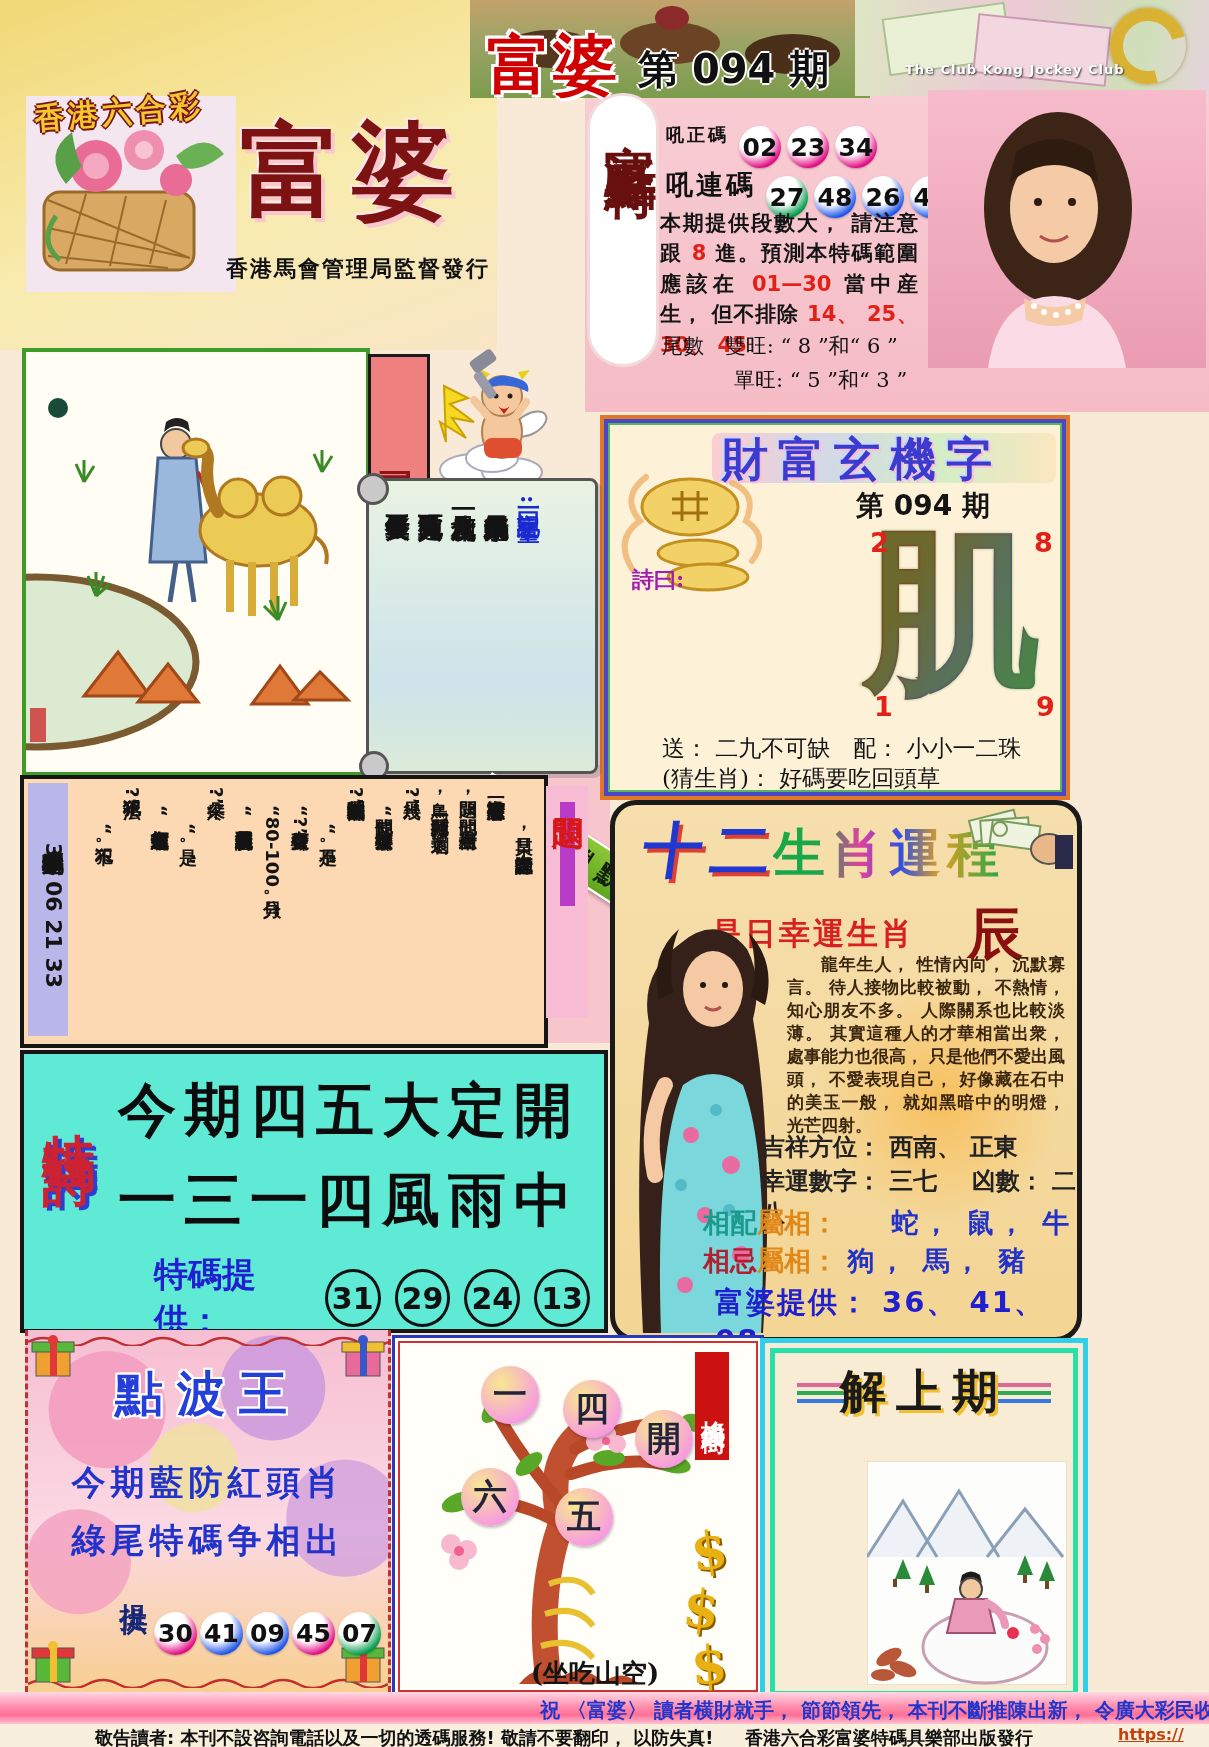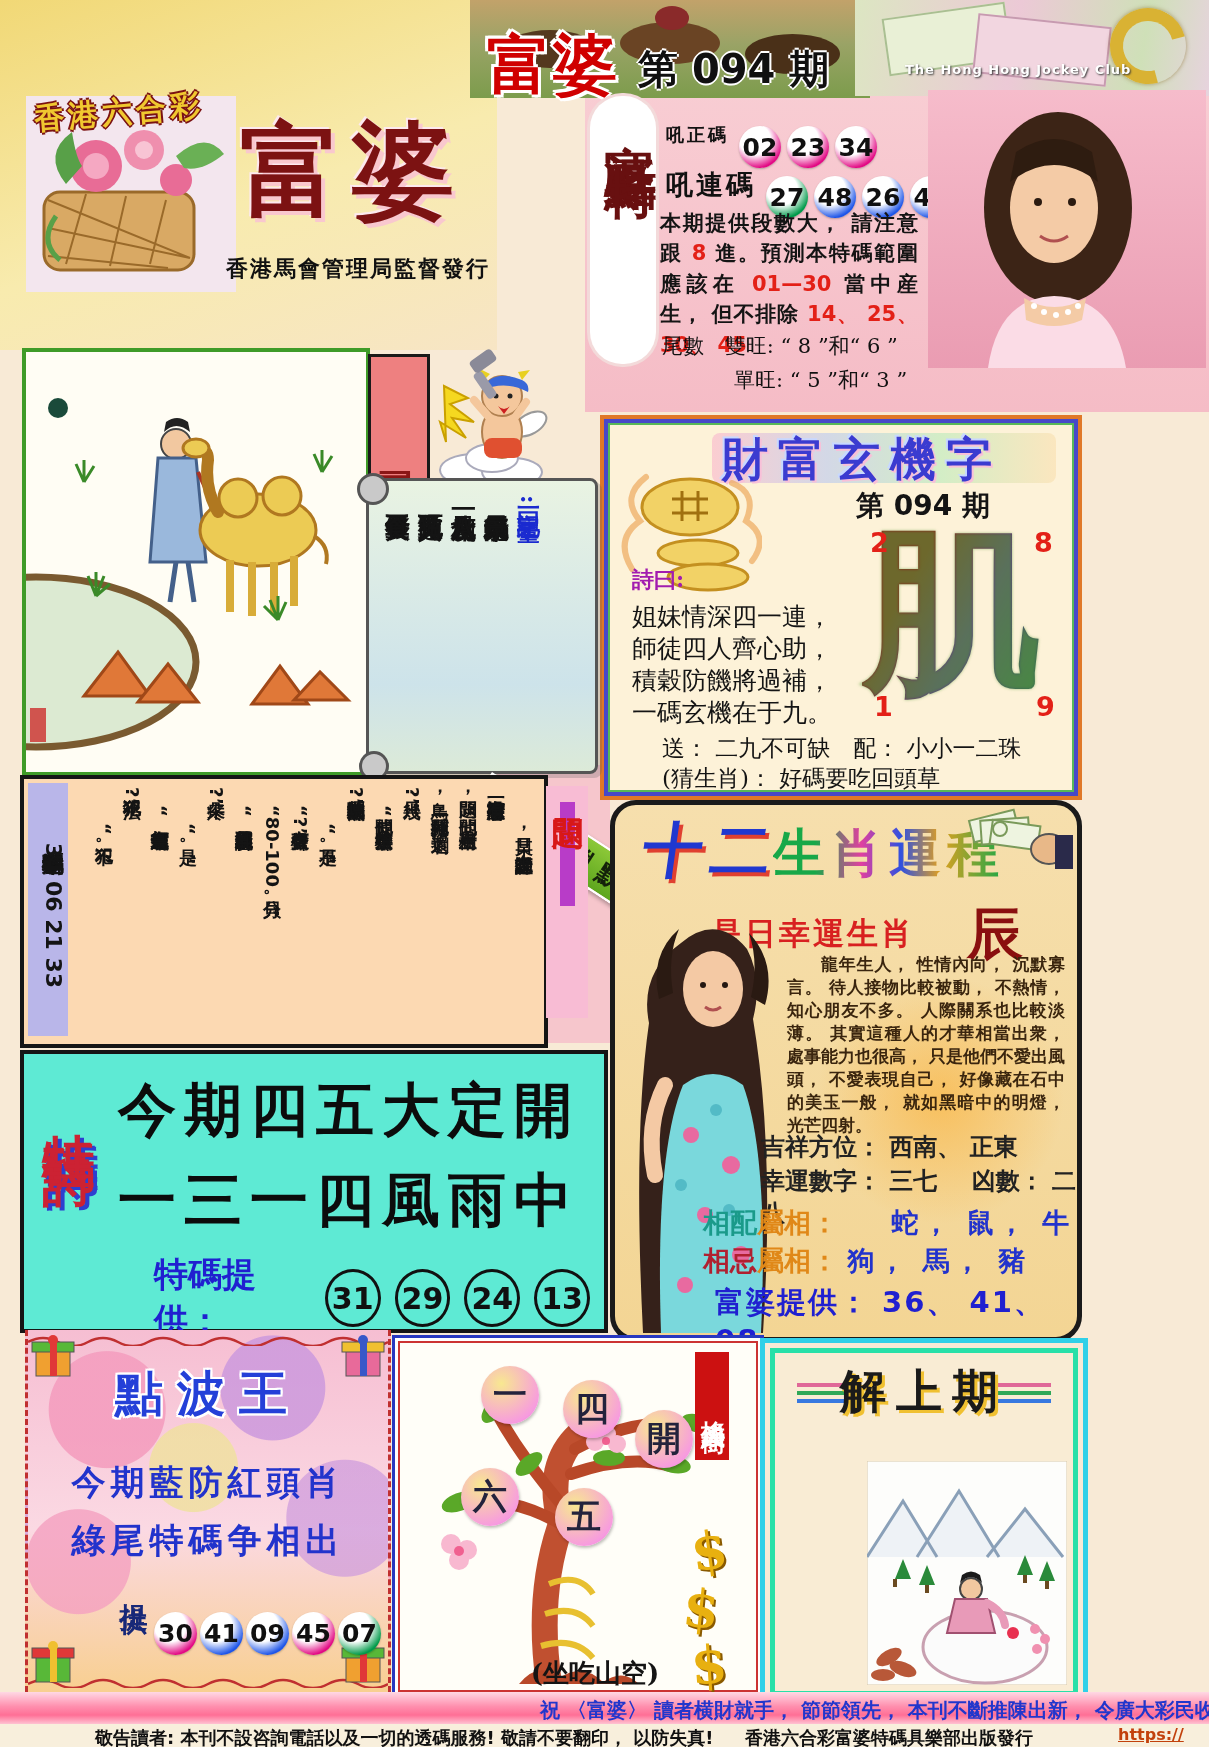--- a/index.html
+++ b/index.html
@@ -42,21 +42,21 @@
     <div class="abs" style="left:275px;top:34px;width:95px;height:40px;border-radius:50%;background:#4a3018;"></div>
     <div class="abs" style="left:185px;top:6px;width:34px;height:24px;border-radius:50%;background:#8a2a2a;"></div>
   </div>
   <div class="abs" style="left:855px;top:0;width:354px;height:96px;overflow:hidden;background:linear-gradient(100deg,#dce6c2,#ecc9d6 45%,#cfe0b8 80%,#e7d3de);">
     <div class="abs" style="left:30px;top:10px;width:120px;height:54px;background:#e9f0d6;border:2px solid #aabf92;transform:rotate(-8deg);"></div>
     <div class="abs" style="left:120px;top:20px;width:130px;height:56px;background:#f2d6e0;border:2px solid #c79bb0;transform:rotate(6deg);"></div>
     <div class="abs" style="left:255px;top:8px;width:50px;height:50px;border-radius:50%;border:13px solid #d9b233;border-left-color:transparent;transform:rotate(210deg);box-shadow:0 0 4px rgba(120,80,0,.5);"></div>
   </div>
   <div class="abs bold" style="left:487px;top:22px;font-size:64px;color:#d00000;letter-spacing:2px;text-shadow:-3px 0 #fff,3px 0 #fff,0 -3px #fff,0 3px #fff,3px 3px #fff,-3px -3px #fff;">富婆</div>
   <div class="abs bold" style="left:638px;top:42px;font-size:40px;color:#101010;text-shadow:-2px 0 #fff,2px 0 #fff,0 2px #fff,0 -2px #fff;">第 094 期</div>
-  <div class="abs bold" style="left:905px;top:62px;width:230px;font-size:13px;color:#ffffff;text-shadow:1px 1px 2px #333;letter-spacing:1px;">The Hong Hong Jockey Club</div>
+  <div class="abs bold" style="left:905px;top:62px;width:230px;font-size:13px;color:#ffffff;text-shadow:1px 1px 2px #333;letter-spacing:1px;">The Club Kong Jockey Club</div>
 
   <svg class="abs" style="left:26px;top:96px;" width="210" height="196" viewBox="0 0 210 196">
     <rect x="0" y="0" width="210" height="196" fill="#f3e6ee"></rect>
     <rect x="18" y="96" width="150" height="78" rx="16" fill="#d9a964" stroke="#9a6a2a" stroke-width="3"></rect>
     <path d="M22,104 l142,58 M22,132 l142,30 M22,160 l120,12 M60,98 l-20,70 M100,100 l-16,70 M140,104 l-16,64" stroke="#9a6a2a" stroke-width="2" fill="none"></path>
     <circle cx="70" cy="70" r="26" fill="#e86c96"></circle>
       <circle cx="70" cy="70" r="13" fill="#f5a8c2"></circle>
     <circle cx="118" cy="54" r="20" fill="#ef8fae"></circle>
       <circle cx="118" cy="54" r="9" fill="#f8c4d4"></circle>
     <circle cx="150" cy="84" r="16" fill="#e86c96"></circle>
@@ -111,38 +111,32 @@
     <path d="M96,208 q30,18 62,0 l-4,22 q-28,12 -56,0z" fill="#f4cba6"></path>
     <g fill="#fff">
         <circle cx="106" cy="216" r="3"></circle>
         <circle cx="116" cy="222" r="3"></circle>
         <circle cx="128" cy="225" r="3"></circle>
         <circle cx="140" cy="222" r="3"></circle>
         <circle cx="150" cy="216" r="3"></circle>
       </g>
   </svg>
 
-  <div class="abs" style="left:600px;top:415px;width:462px;height:377px;border:4px solid #e07828;background:#fdf2d8;box-shadow:inset 0 0 0 4px #4848c8,inset 0 0 0 6px #58b858;padding-left:12px;">
+  <div class="abs" style="left:600px;top:415px;width:462px;height:377px;border:4px solid #e07828;background:#fdf2d8;box-shadow:inset 0 0 0 4px #4848c8,inset 0 0 0 6px #58b858;">
     <div class="abs" style="left:108px;top:14px;width:344px;height:50px;background:linear-gradient(90deg,#f8a0c8,#a0b8f8,#a0e8b0,#f8d8a0);opacity:.45;border-radius:8px;"></div>
     <div class="abs bold" style="left:118px;top:10px;font-size:46px;color:#3b3bd0;letter-spacing:10px;text-shadow:2px 2px 0 #f8c0d8,-2px -2px 0 #c8d8ff;">財富玄機字</div>
     <div class="abs bold" style="left:252px;top:68px;font-size:28px;color:#141414;">第 094 期</div>
     <svg class="abs" style="left:8px;top:30px;" width="150" height="160" viewBox="0 0 150 160">
       <path d="M20,120 q-18,-30 8,-48 q-20,-24 6,-44 M120,34 q26,10 14,38 q24,16 6,40" stroke="#eda95e" stroke-width="6" fill="none" stroke-linecap="round" opacity=".7"></path>
       <ellipse cx="78" cy="58" rx="48" ry="28" fill="#f2d266" stroke="#c49020" stroke-width="3"></ellipse>
       <path d="M60,50 h36 M60,64 h36 M70,42 v30 M86,42 v30" stroke="#a07010" stroke-width="3"></path>
       <ellipse cx="86" cy="104" rx="40" ry="13" fill="#f2d266" stroke="#c49020" stroke-width="3"></ellipse>
       <ellipse cx="96" cy="128" rx="40" ry="13" fill="#f2d266" stroke="#c49020" stroke-width="3"></ellipse>
     </svg>
     <div class="abs bold serif" style="left:28px;top:146px;font-size:22px;color:#a21caf;">詩曰:</div>
-    <div class="abs serif" style="left:28px;top:182px;font-size:25px;color:#141414;line-height:32px;">
-      <div>姐妹情深四一連，</div>
-      <div>師徒四人齊心助，</div>
-      <div>積穀防饑將過補，</div>
-      <div>一碼玄機在于九。</div>
-    </div>
     <div class="abs bold serif" style="left:258px;top:96px;font-size:178px;line-height:190px;color:#8a1a3a;background:linear-gradient(120deg,#8a1616 30%,#5a2a8a 60%,#2a6a4a);-webkit-background-clip:text;background-clip:text;-webkit-text-fill-color:transparent;text-shadow:0 0 3px rgba(90,160,60,.6);">肌</div>
     <div class="abs bold" style="left:266px;top:108px;font-size:27px;color:#e32017;">2</div>
     <div class="abs bold" style="left:430px;top:108px;font-size:27px;color:#e32017;">8</div>
     <div class="abs bold" style="left:270px;top:272px;font-size:27px;color:#e32017;">1</div>
     <div class="abs bold" style="left:432px;top:272px;font-size:27px;color:#e32017;">9</div>
     <div class="abs serif" style="left:58px;top:314px;font-size:23px;color:#141414;">送： 二九不可缺　配： 小小一二珠</div>
     <div class="abs serif" style="left:58px;top:344px;font-size:23px;color:#141414;">(猜生肖)： 好碼要吃回頭草</div>
   </div>
 
   <div class="abs" style="left:22px;top:348px;width:340px;height:420px;border:4px solid #3f9b28;background:#fffdf4;overflow:hidden;">

